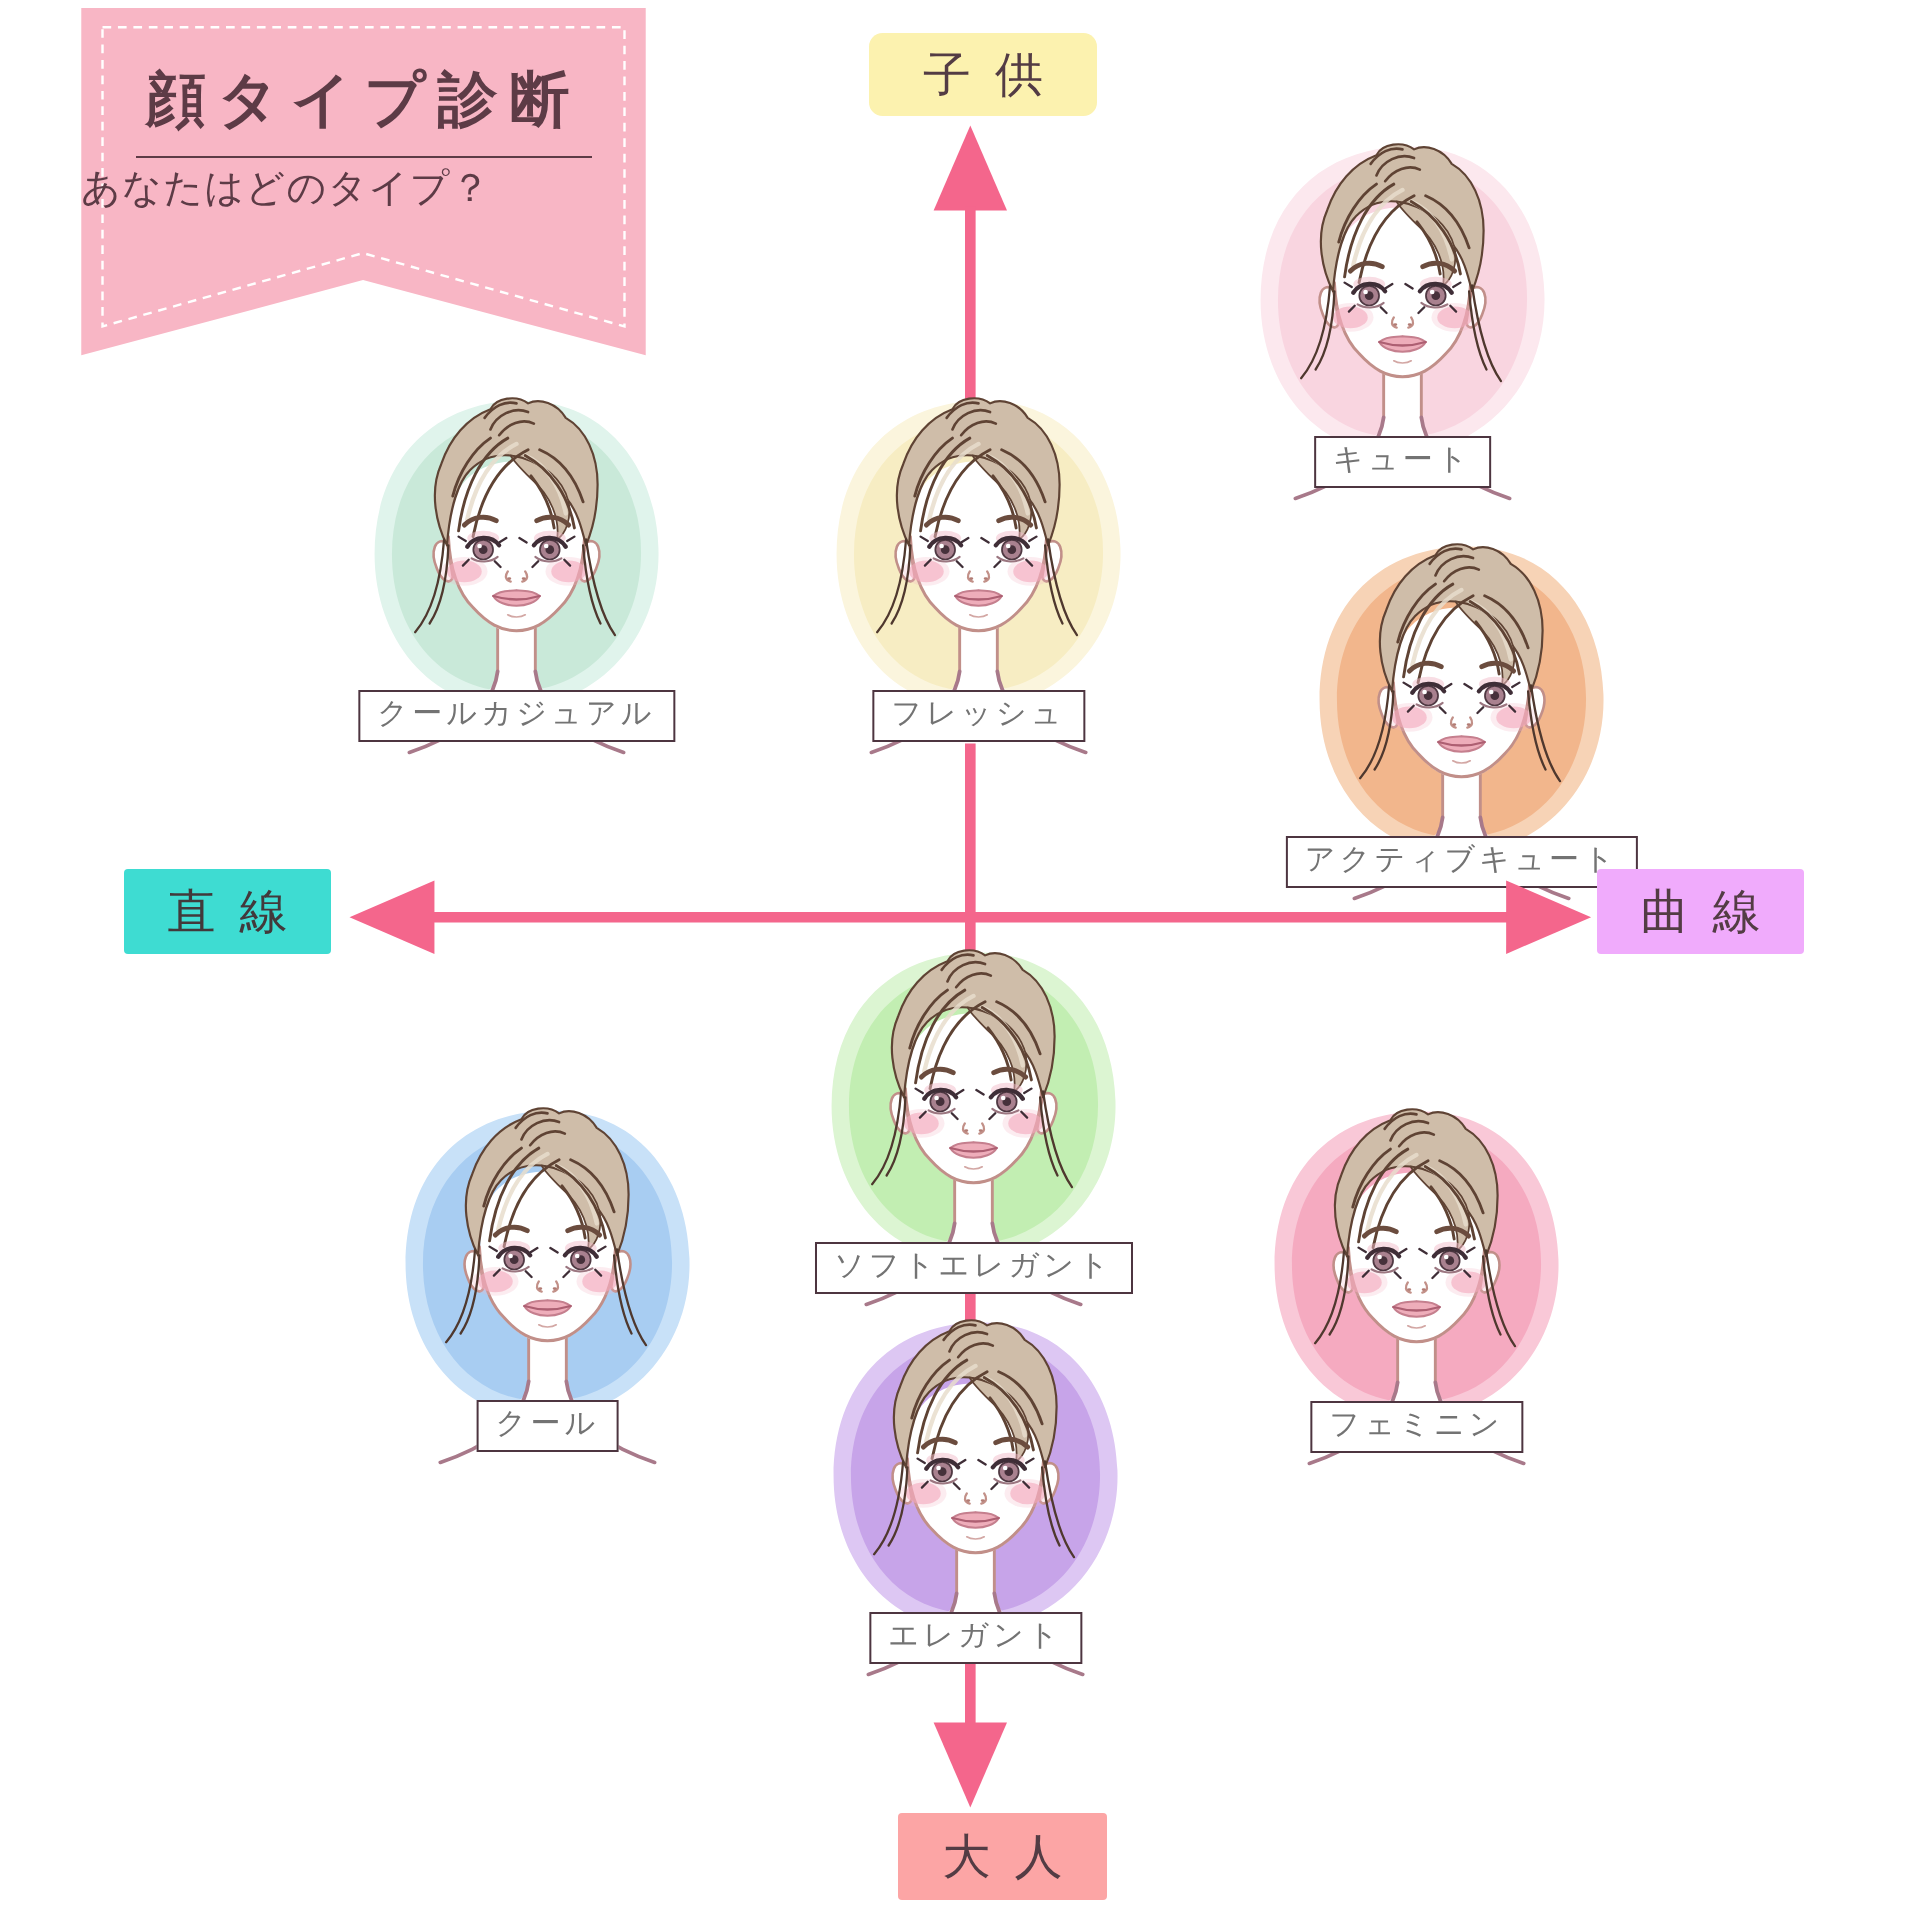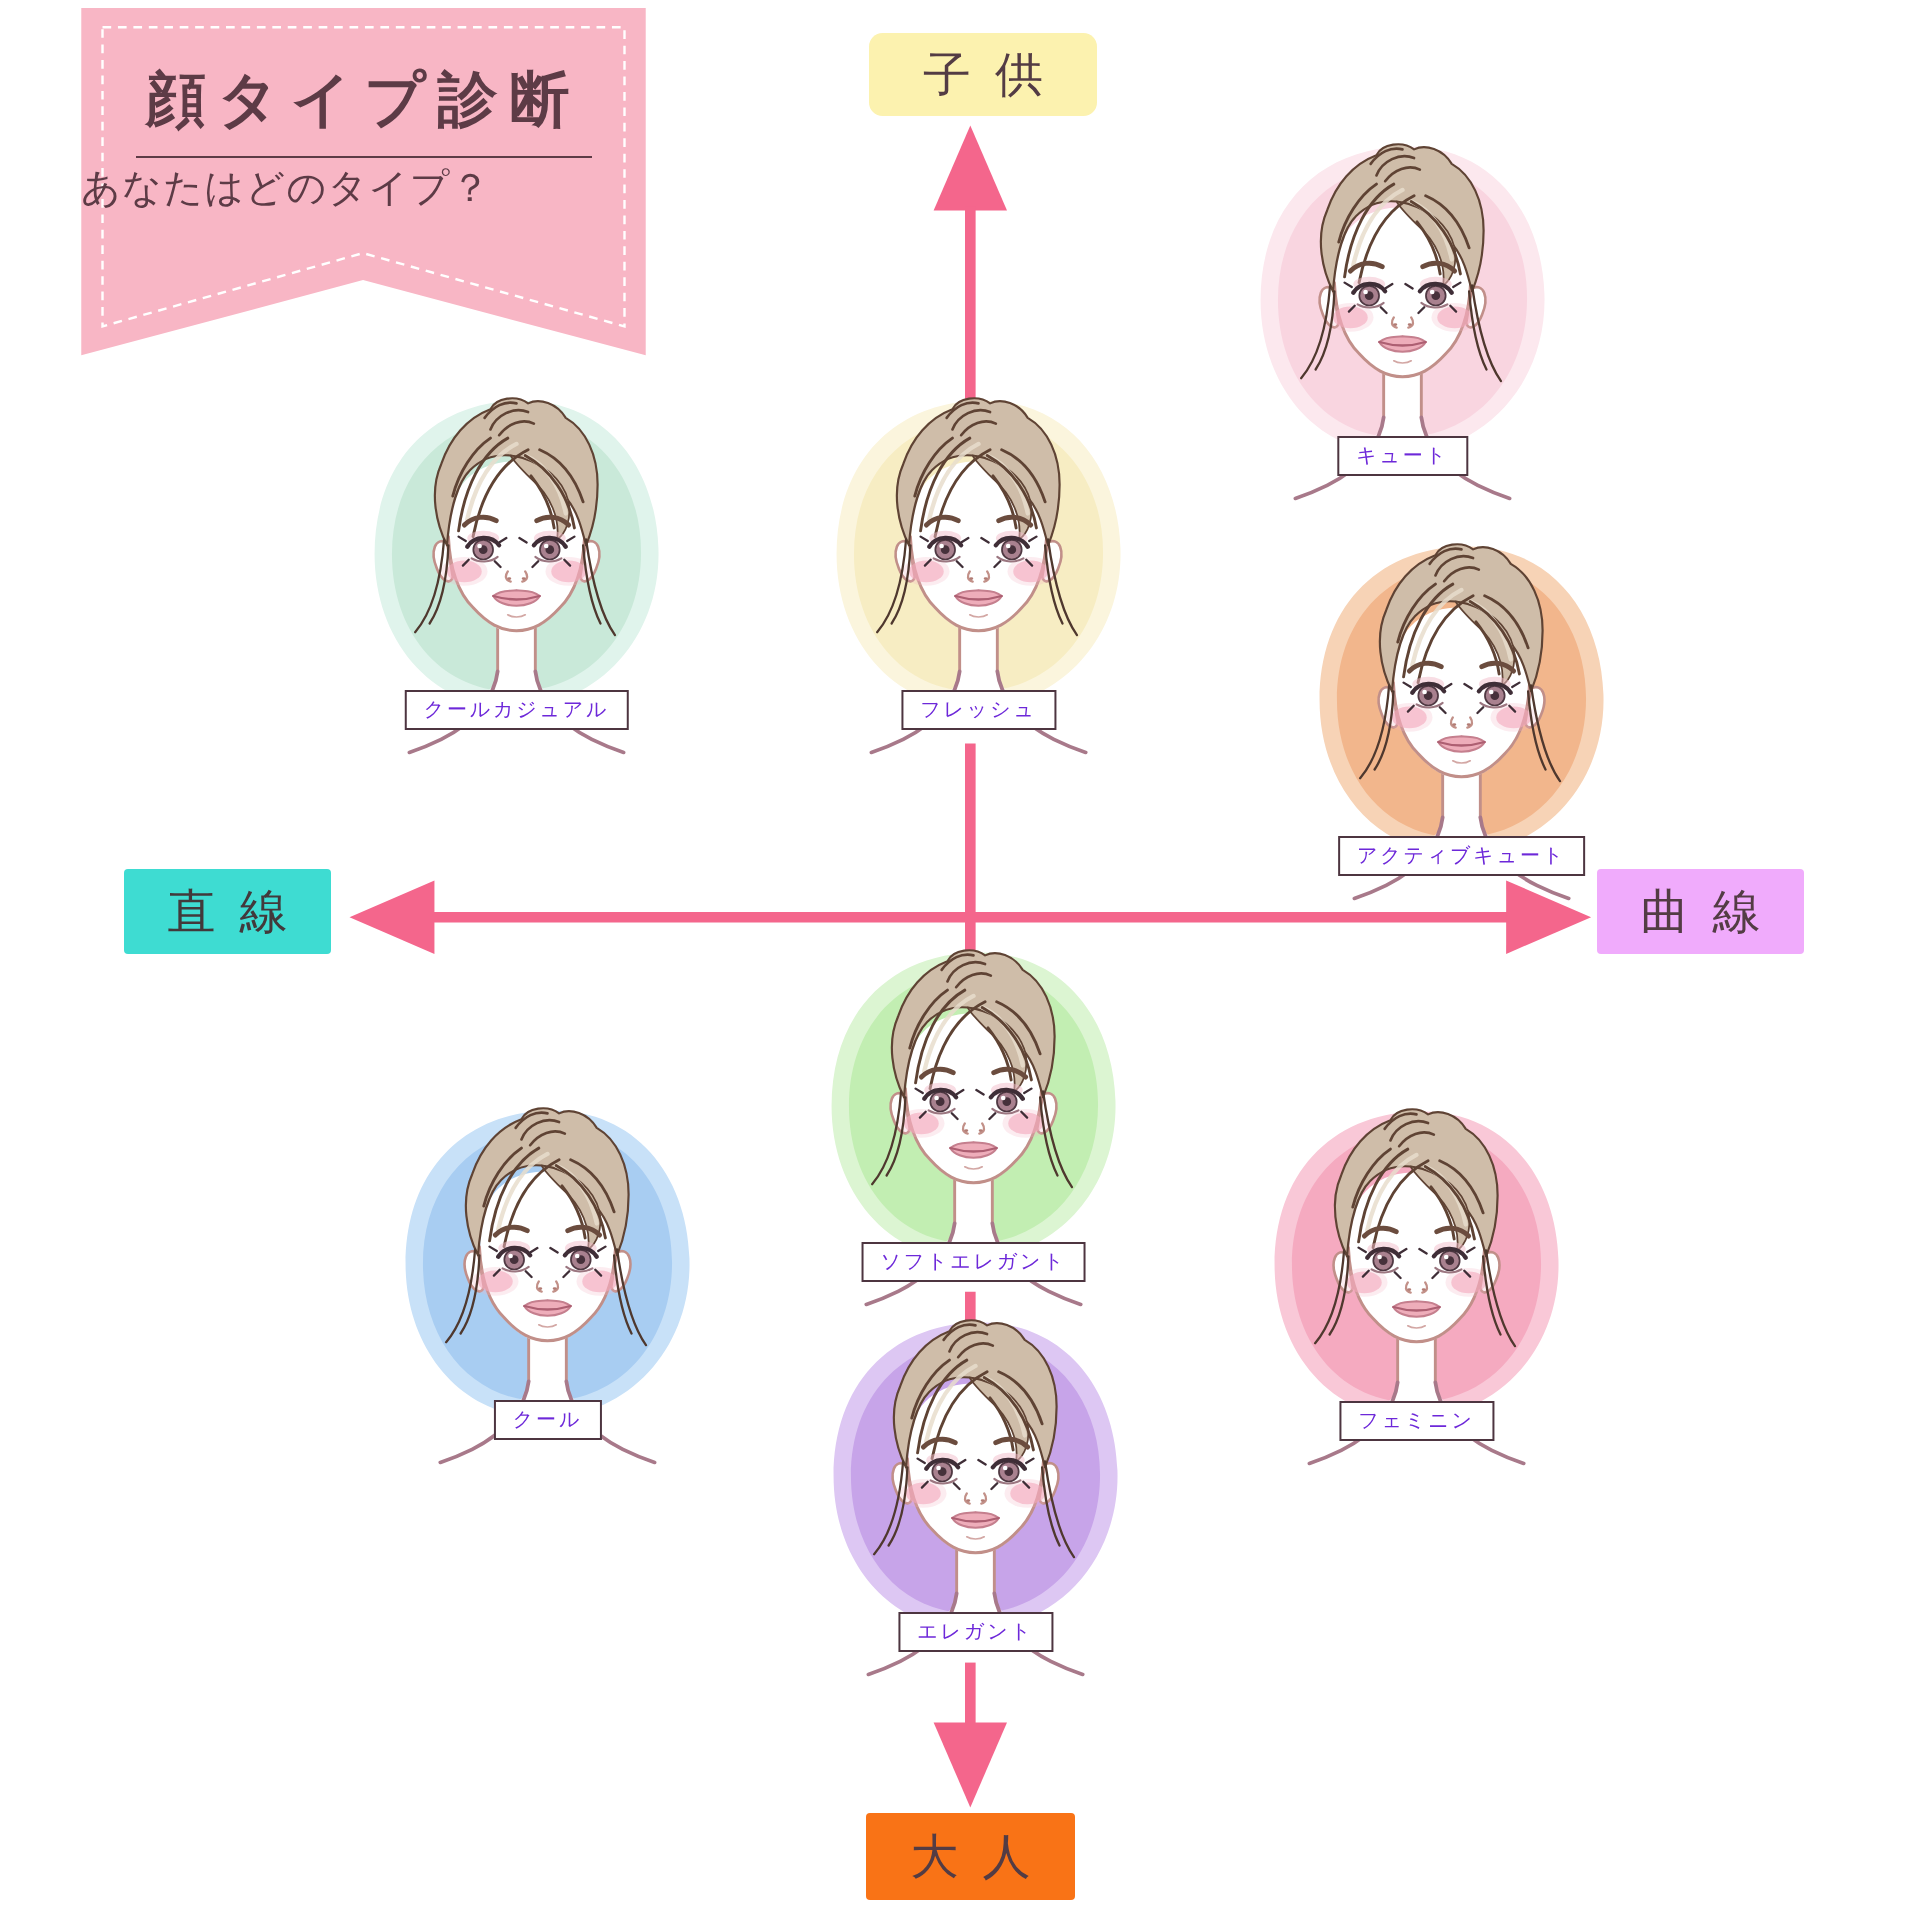--- a/index.html
+++ b/index.html
@@ -8,22 +8,22 @@
 
   
   .axes{position:absolute;left:0;top:0;width:1930px;height:1931px;pointer-events:none;}
   #axes-v{z-index:1;}
   #axes-h{z-index:2;}
 
   
   .tile{position:absolute;width:319px;height:420px;z-index:2;}
   .tile svg{display:block;width:319px;height:420px;}
   .type-label{position:absolute;top:304px;left:50%;transform:translateX(-50%);
-      background:#fff;border:2.9px solid #4d3540;color:#6d28d9;font-size:20px;
-      letter-spacing:.14em;padding:5.8px 17.4px 7.7px;white-space:nowrap;line-height:1.15;z-index:3;}
+      background:#fff;border:2.9px solid #4d3540;color:#737373;font-size:30px;
+      letter-spacing:.14em;padding:5.8px 17.4px 7.7px;white-space:nowrap;line-height:1.15;z-index:3;font-family:Liberation Mono, monospace;}
 
   
   .axis-cap{position:absolute;display:flex;align-items:center;justify-content:center;
       font-size:48px;font-weight:500;color:#533c44;border-radius:4px;
       letter-spacing:.5em;text-indent:.5em;z-index:4;line-height:1;}
   #cap-top{left:857px;top:33px;width:228px;height:83px;border-radius:13.5px;margin-left:12px;}
   #cap-bottom{left:866px;top:1813px;width:209px;height:87px;}
   #cap-left{left:124px;top:869px;width:207px;height:85px;color:#42393b;}
   #cap-right{left:1597px;top:869px;width:207px;height:85px;}
 
@@ -166,21 +166,21 @@
 
   <svg id="axes-h" class="axes" viewBox="0 0 1999 2000" style="color: rgb(244, 102, 140);">
     <polygon points="362,950 450,912 450,988" fill="currentColor"></polygon>
     <line x1="446" y1="950" x2="1564" y2="950" stroke="currentColor" stroke-width="11"></line>
     <polygon points="1648,950 1560,912 1560,988" fill="currentColor"></polygon>
   </svg>
 
   <div class="axis-cap" id="cap-top" style="background: rgb(252, 242, 175);">
     <span>子供</span>
   </div>
-  <div class="axis-cap" id="cap-bottom" style="background: #f97316;">
+  <div class="axis-cap" id="cap-bottom" style="background: #fca5a5; margin-left: 32px;">
     <span>大人</span>
   </div>
   <div class="axis-cap" id="cap-left" style="background: rgb(62, 220, 210);">
     <span>直線</span>
   </div>
   <div class="axis-cap" id="cap-right" style="background: #f0abfc;">
     <span>曲線</span>
   </div>
 
   <div id="banner">

